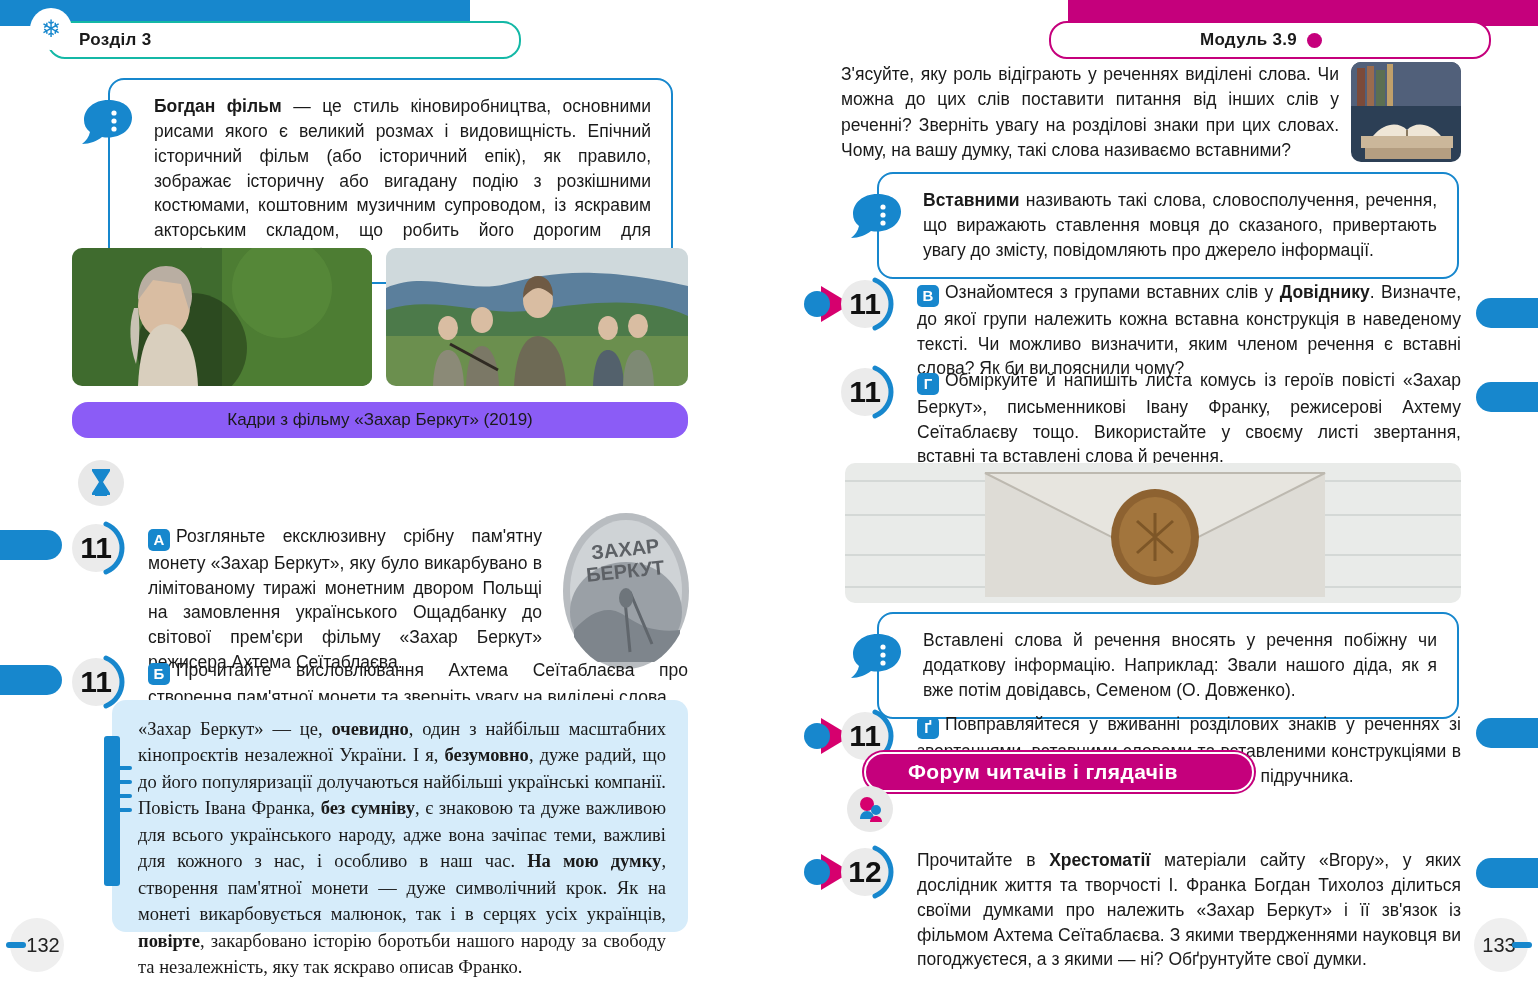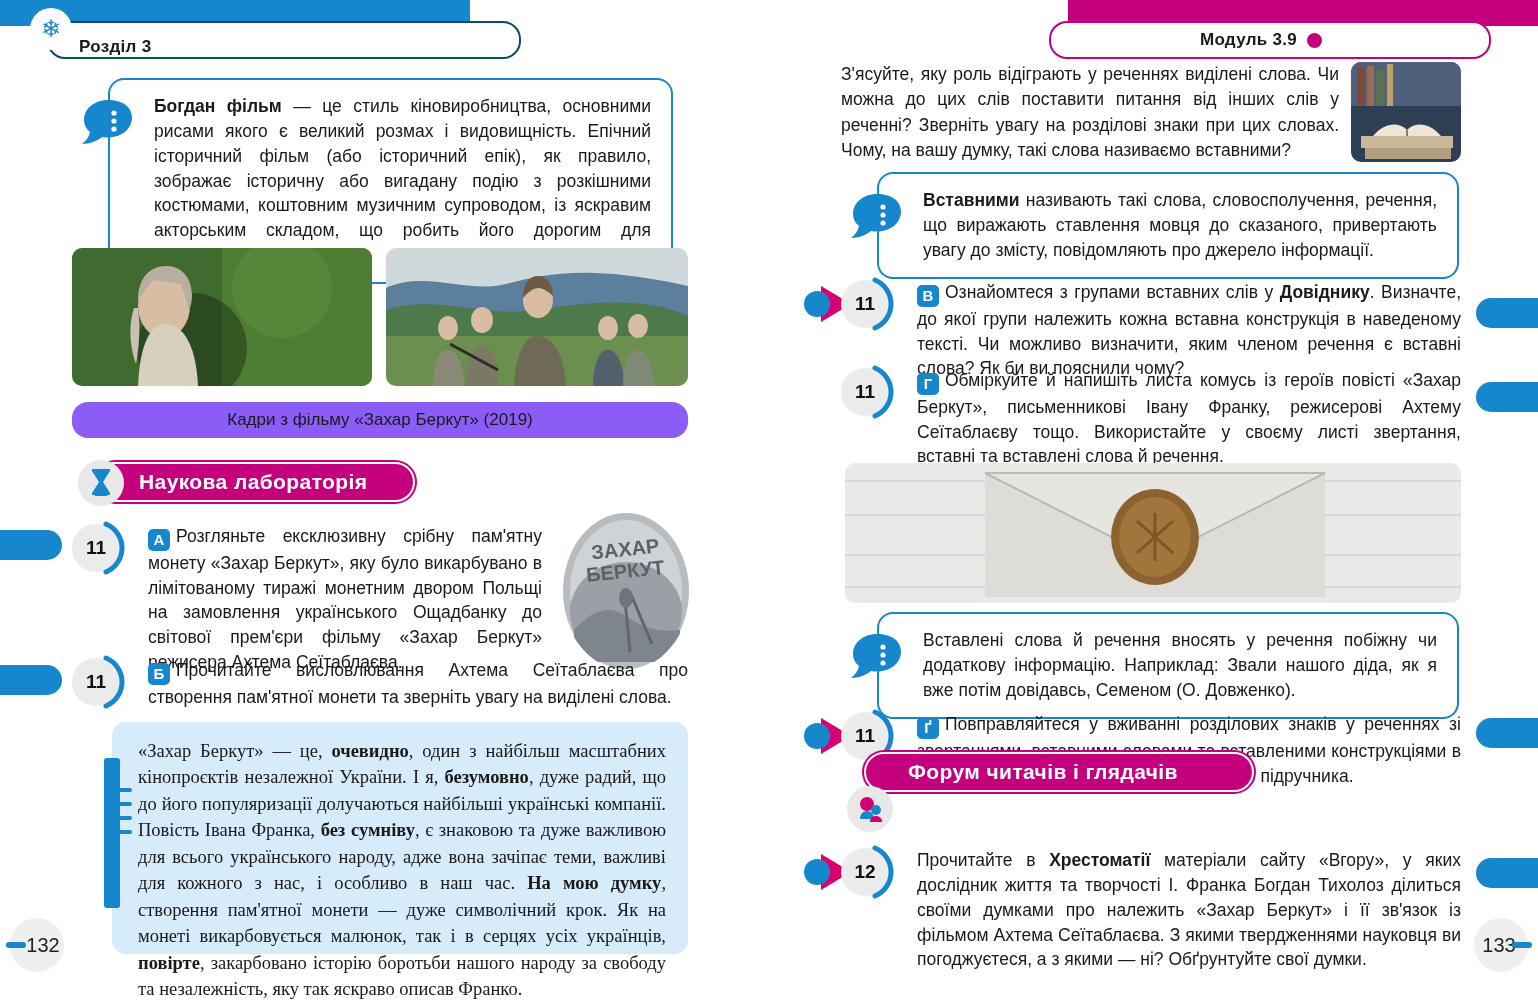--- a/index.html
+++ b/index.html
@@ -20,21 +20,21 @@
   .head-bar{position:absolute;top:0;height:26px;}
   .head-bar.blue{left:0;width:470px;background:#1787cd;border-bottom-right-radius:4px;}
   .head-bar.magenta{right:0;width:470px;background:#c5007c;border-bottom-left-radius:4px;}
 
   .head-pill{
     position:absolute;top:21px;height:34px;
     background:#ffffff;border-radius:18px;
     display:flex;align-items:center;
     font-weight:bold;font-size:17px;letter-spacing:.3px;
   }
-  .head-pill.left{left:47px;width:440px;border:2px solid #0c4a6e;padding-left:30px;align-items:flex-end;}
+  .head-pill.left{left:47px;width:440px;border:2px solid #14b8a6;padding-left:30px;}
   .head-pill.right{right:47px;width:420px;border:2px solid #c5007c;justify-content:center;padding-right:18px;gap:10px;}
   .magenta-dot{width:15px;height:15px;border-radius:50%;background:#c5007c;display:inline-block;}
 
   .snow-badge{
     position:absolute;left:30px;top:8px;width:42px;height:42px;border-radius:50%;
     background:#ffffff;display:flex;align-items:center;justify-content:center;
     color:#1787cd;font-size:24px;line-height:1;z-index:5;
   }
 
   
@@ -79,21 +79,21 @@
   .banner-ic{
     position:absolute;width:46px;height:46px;border-radius:50%;
     background:#e8e8e8;display:flex;align-items:center;justify-content:center;z-index:4;
   }
 
   
   .ex{position:absolute;}
   .ex-num{
     position:absolute;left:0;top:0;width:48px;height:48px;border-radius:50%;
     background:#ebebeb;display:flex;align-items:center;justify-content:center;
-    font-weight:bold;font-size:19px;color:#111;
+    font-weight:bold;font-size:30px;color:#111;
   }
   .ex-arc{position:absolute;left:26px;top:-4px;width:40px;height:56px;}
   .ex-mark{position:absolute;left:-38px;top:4px;width:56px;height:40px;}
   .ex-body{
     margin-left:76px;font-size:17.5px;line-height:1.42;text-align:justify;
   }
   .letter{
     display:inline-flex;align-items:center;justify-content:center;
     width:22px;height:22px;border-radius:5px;background:#1787cd;color:#fff;
     font-weight:bold;font-size:15px;vertical-align:-3px;margin-right:6px;
@@ -184,23 +184,20 @@
     <div class="caption-bar" style="left:72px;top:402px;width:616px;height:36px;">
       <span>Кадри з фільму «Захар Беркут» (2019)</span>
     </div>
 
     <div class="banner-ic" style="left:78px;top:460px;">
       <svg width="24" height="30" viewBox="0 0 24 30">
           <path d="M3 1h18v2l-7 11 7 11v2H3v-2l7-11L3 3z" fill="#1787cd"></path>
           <path d="M6 26h12v2H6z" fill="#1787cd"></path>
         </svg>
     </div>
-    <div class="banner" style="left:95px;top:462px;width:320px;">
-      <span>Наукова лабораторія</span>
-    </div>
 
     <div class="ex" style="left:72px;top:524px;width:470px;">
       <div class="ex-num">11</div>
       <svg class="ex-arc" viewBox="0 0 40 56">
           <path d="M8 4a26 26 0 010 48" stroke="#1787cd" stroke-width="5" fill="none" stroke-linecap="round"></path>
         </svg>
       <div class="ex-body">
         <span class="letter">А</span><span>Розгляньте ексклюзивну срібну пам'ятну монету «Захар Беркут», яку було викарбувано в лімітованому тиражі монетним двором Польщі на замовлення українського Ощадбанку до світової прем'єри фільму «Захар Беркут» режисера Ахтема Сеїтаблаєва.</span>
       </div>
     </div>
@@ -221,21 +218,21 @@
     <div class="ex" style="left:72px;top:658px;width:616px;">
       <div class="ex-num">11</div>
       <svg class="ex-arc" viewBox="0 0 40 56">
           <path d="M8 4a26 26 0 010 48" stroke="#1787cd" stroke-width="5" fill="none" stroke-linecap="round"></path>
         </svg>
       <div class="ex-body">
         <span class="letter">Б</span><span>Прочитайте висловлювання Ахтема Сеїтаблаєва про створення пам'ятної монети та зверніть увагу на виділені слова.</span>
       </div>
     </div>
 
-    <div class="quote" style="left:112px;top:722px;width:576px;height:232px;">
+    <div class="quote" style="left:112px;top:700px;width:576px;height:232px;">
       <div class="quote-accent">
         <i style="top:30px"></i>
           <i style="top:44px"></i>
           <i style="top:58px"></i>
           <i style="top:72px"></i>
       </div>
       <span>«Захар Беркут» — це, </span><b>очевидно</b><span>, один з найбільш масштабних кінопроєктів незалежної України. І я, </span><b>безумовно</b><span>, дуже радий, що до його популяризації долучаються найбільші українські компанії. Повість Івана Франка, </span><b>без сумніву</b><span>, є знаковою та дуже важливою для всього українського народу, адже вона зачіпає теми, важливі для кожного з нас, і особливо в наш час. </span><b>На мою думку</b><span>, створення пам'ятної монети — дуже символічний крок. Як на монеті викарбовується малюнок, так і в серцях усіх українців, </span><b>повірте</b><span>, закарбовано історію боротьби нашого народу за свободу та незалежність, яку так яскраво описав Франко.</span>
     </div>
 
     <div class="folio l">

